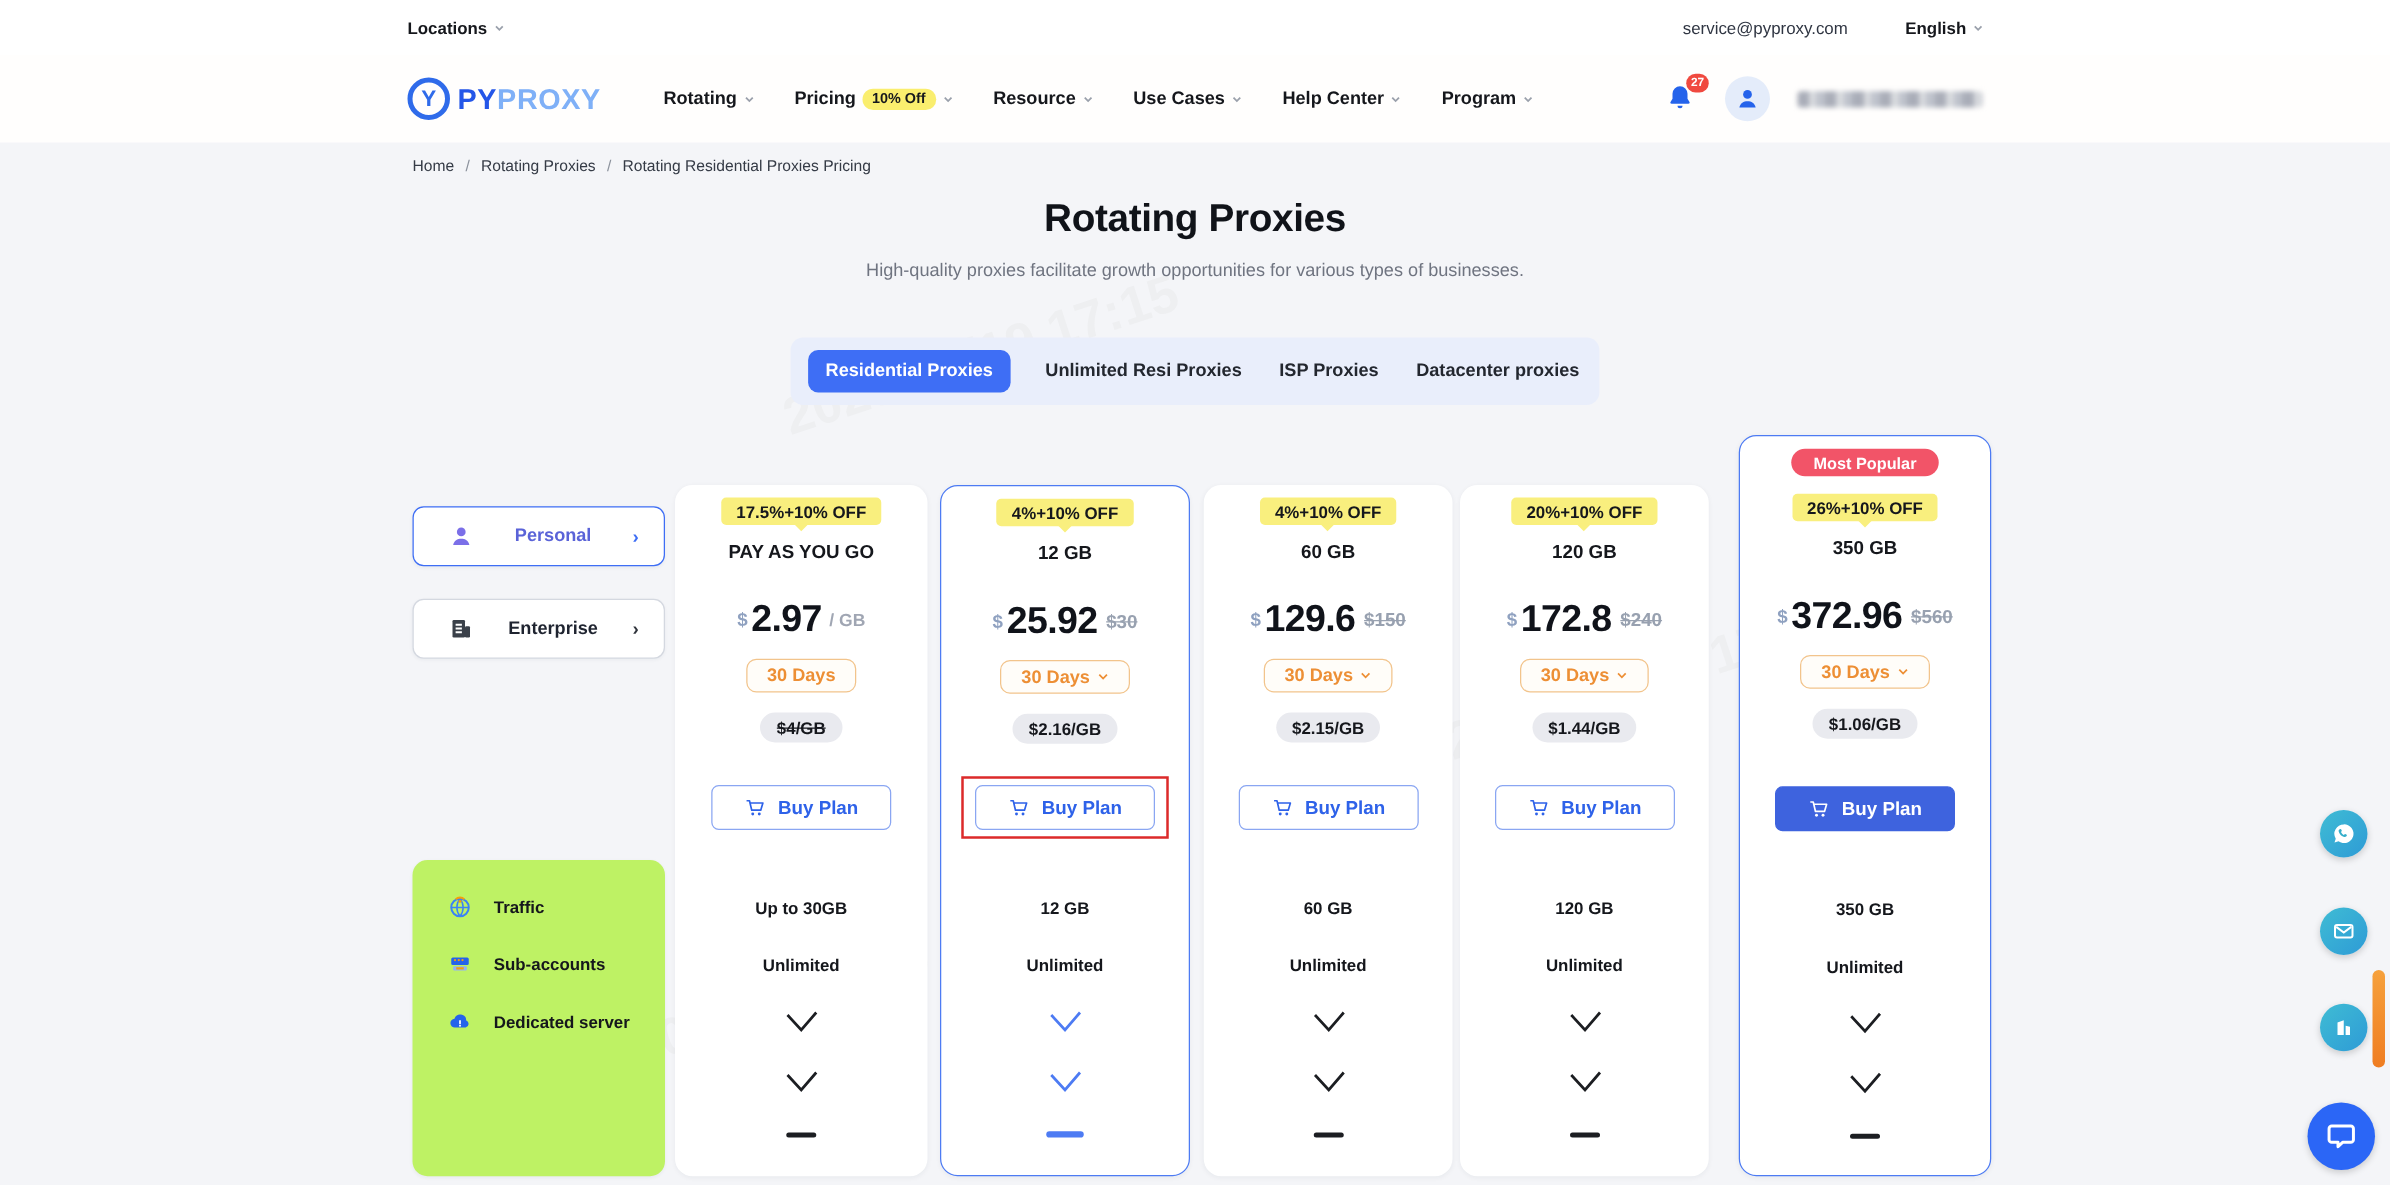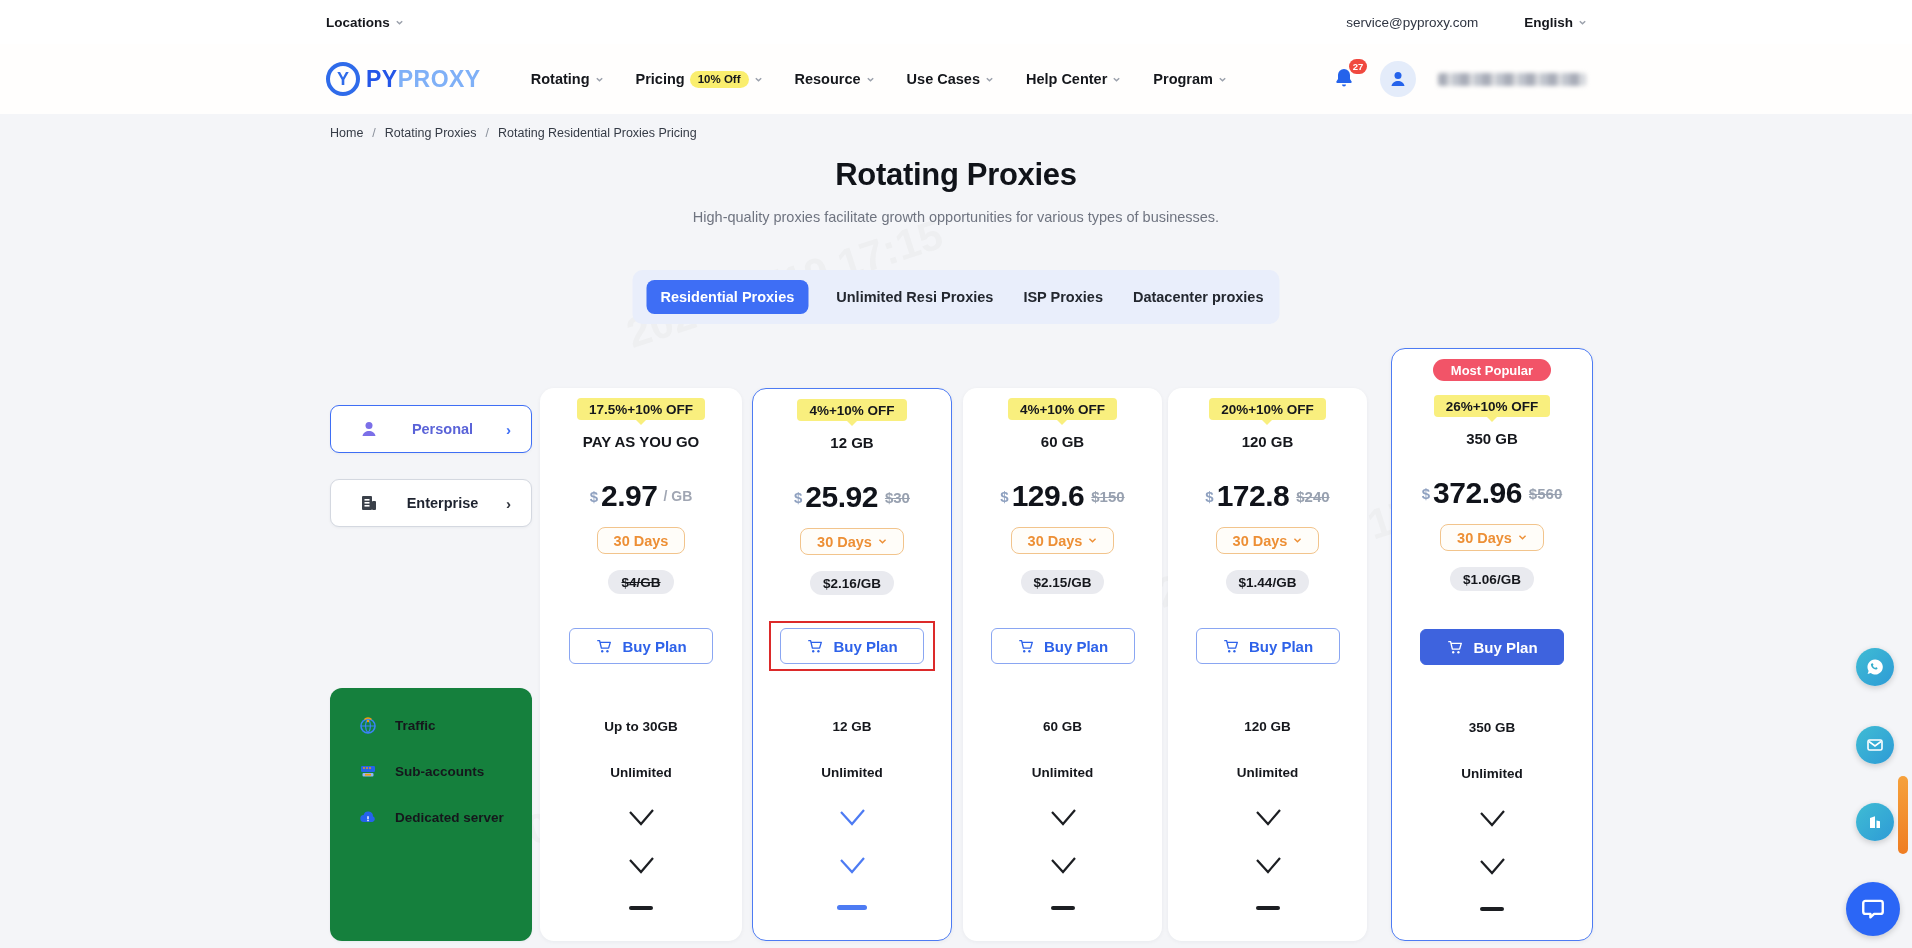--- a/index.html
+++ b/index.html
@@ -60,21 +60,21 @@
               display:flex; align-items:center; padding:0 20px 0 28px; gap:16px; cursor:pointer;
               box-shadow:0 1px 3px rgba(20,30,60,.05); }
   .side-btn .lbl { font-size:14.5px; font-weight:600; flex:1; text-align:center; }
   .side-btn.personal { top:405px; border:1.5px solid #3e6ef5; }
   .side-btn.personal .lbl { color:#5a63d8; }
   .side-btn.personal .arrow { color:#3e6ef5; }
   .side-btn.enterprise { top:479px; border:1.5px solid #d4d8e0; }
   .side-btn.enterprise .lbl { color:#1f2430; }
   .side-btn.enterprise .arrow { color:#30343c; }
   .arrow { font-size:15px; font-weight:700; }
-  .features-card { position:absolute; left:330px; top:688px; width:202px; height:253px; background:#15803d;
+  .features-card { position:absolute; left:330px; top:688px; width:202px; height:253px; background:#bef264;
                    border-radius:12px; padding-top:14px; box-shadow:0 1px 3px rgba(20,30,60,.05); }
   .feat-row { height:46px; display:flex; align-items:center; gap:17px; padding-left:28px; }
   .feat-row .flbl { font-size:13.5px; font-weight:600; color:#15171c; }
 
   
   .plan-card { position:absolute; background:#fff; border-radius:14px; box-shadow:0 1px 4px rgba(20,30,60,.05); }
   .plan-card.outlined { border:1.5px solid #4d7bf3; }
   .card-body { display:flex; flex-direction:column; align-items:center; width:100%; }
   .popular-pill { margin-top:10px; height:22px; padding:0 18px; background:#f25468; color:#fff;
                   border-radius:11px; font-size:13px; font-weight:600; display:flex; align-items:center; }

